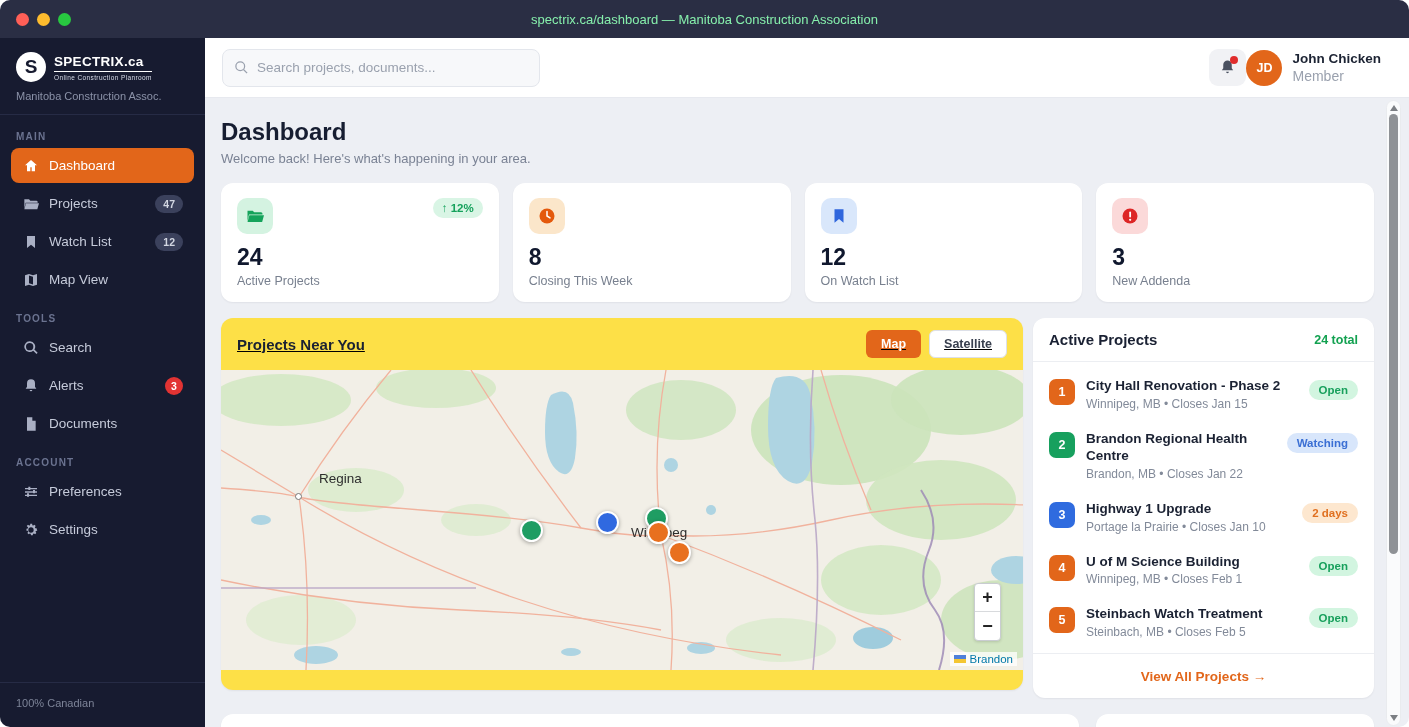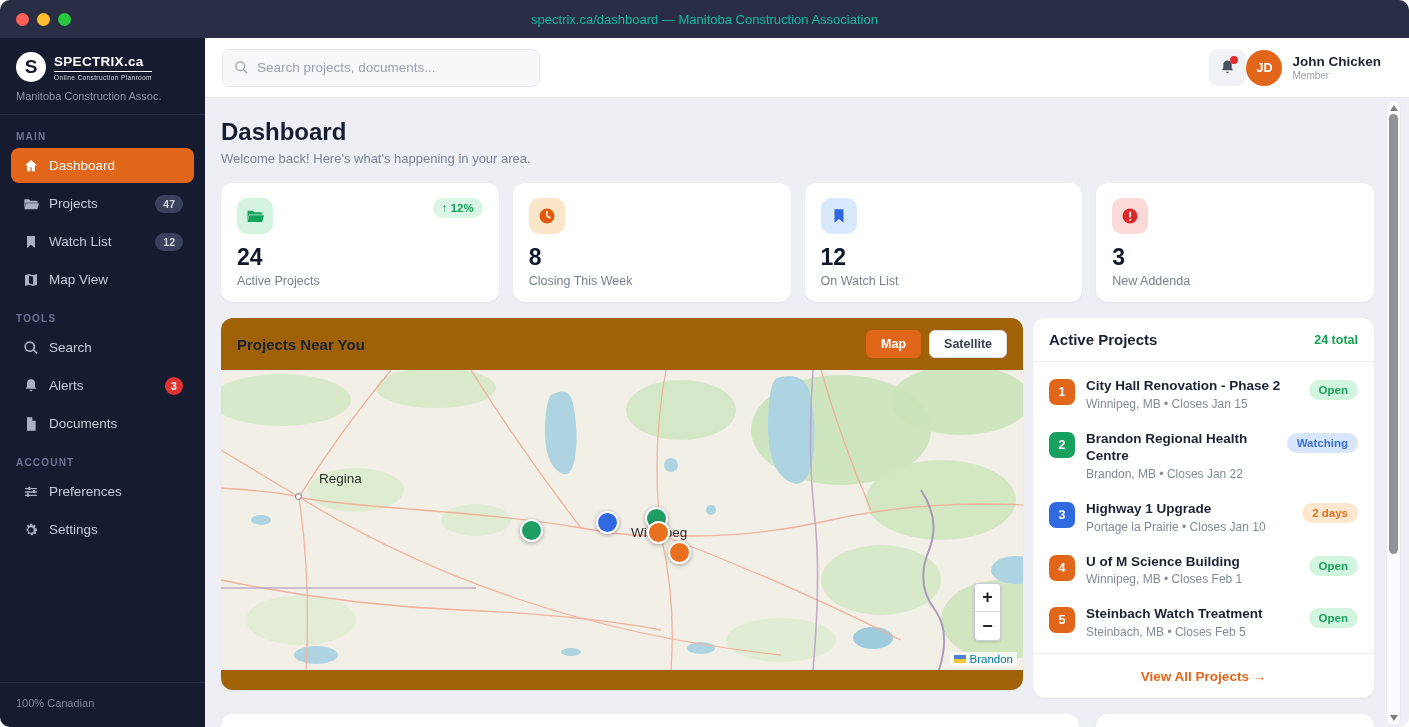--- a/index.html
+++ b/index.html
@@ -4,21 +4,21 @@
 <style>
   * { margin:0; padding:0; box-sizing:border-box; }
   html,body { width:1409px; height:727px; background:#fff; font-family:"Liberation Sans", sans-serif; }
   .window { width:1409px; height:727px; border-radius:10px; overflow:hidden; background:#edeff4; position:relative; }
 
   
   .titlebar { height:38px; background:#2a2e44; display:flex; align-items:center; position:relative; }
   .traffic { display:flex; gap:8px; margin-left:16px; }
   .dot { width:13px; height:13px; border-radius:50%; }
   .dot.red{background:#ff5f57;} .dot.yellow{background:#febc2e;} .dot.green{background:#28c840;}
-  .win-title { position:absolute; left:0; right:0; text-align:center; color:#14b8a6; font-size:13px; }
+  .win-title { position:absolute; left:0; right:0; text-align:center; color:#86efac; font-size:13px; }
 
   
   .app { display:flex; height:689px; }
 
   
   .sidebar { width:205px; background:#171b30; color:#c6cbda; flex-shrink:0; position:relative; }
   .logo-block { padding:14px 16px 12px; border-bottom:1px solid #262b45; }
   .logo-row { display:flex; align-items:center; gap:8px; }
   .logo-mark { width:30px; height:30px; border-radius:50%; background:#fff; color:#171b30; font-weight:800; font-size:19px; display:flex; align-items:center; justify-content:center; }
   .logo-name { color:#fff; font-weight:800; font-size:13.5px; letter-spacing:.3px; }
@@ -41,41 +41,41 @@
   .searchbox svg { width:15px; height:15px; stroke:#9aa1ae; fill:none; stroke-width:2; flex-shrink:0; }
   .searchbox input { border:none; outline:none; background:transparent; font-size:13.5px; color:#30384a; width:100%; font-family:"Liberation Sans", sans-serif; }
   .searchbox input::placeholder { color:#9aa1ae; }
   .topbar-right { margin-left:auto; display:flex; align-items:center; gap:0; }
   .bell-btn { width:37px; height:37px; background:#f1f2f5; border-radius:9px; display:flex; align-items:center; justify-content:center; position:relative; cursor:pointer; border:none; }
   .bell-btn svg { width:17px; height:17px; fill:#4a5160; }
   .bell-dot { position:absolute; top:7px; right:8px; width:8px; height:8px; border-radius:50%; background:#e02d2d; }
   .user-chip { display:flex; align-items:center; gap:10px; cursor:pointer; }
   .avatar { width:36px; height:36px; border-radius:50%; background:#e2661a; color:#fff; font-weight:800; font-size:12.5px; display:flex; align-items:center; justify-content:center; }
   .user-name { font-size:13.5px; font-weight:800; color:#1c2333; line-height:1.2; }
-  .user-role { font-size:10px; color:#9aa1ae; }
+  .user-role { font-size:14px; color:#9aa1ae; }
 
   
   .content { position:relative; height:629px; overflow:hidden; padding:20px 35px 0 16px; }
   h1.page-title { font-size:24px; font-weight:800; color:#161d31; }
   .page-sub { margin-top:5px; font-size:13px; color:#7a8294; }
 
   
   .stats { display:grid; grid-template-columns:repeat(4,1fr); gap:14px; margin-top:17px; }
   .stat-card { background:#fff; border-radius:12px; padding:15px 16px 14px; box-shadow:0 1px 2px rgba(20,25,40,.06); }
   .stat-top { display:flex; align-items:flex-start; justify-content:space-between; }
   .stat-tile { width:36px; height:36px; border-radius:10px; display:flex; align-items:center; justify-content:center; }
   .stat-tile svg { width:18px; height:18px; }
   .tile-green{background:#d4f3e1;} .tile-orange{background:#fbe6ca;} .tile-blue{background:#d9e7fb;} .tile-red{background:#fbd9d9;}
   .trend-pill { background:#d9f5e5; color:#14a15b; font-size:11.5px; font-weight:700; border-radius:12px; padding:4px 9px; }
   .stat-value { margin-top:10px; font-size:23px; font-weight:800; color:#10182e; }
   .stat-label { margin-top:3px; font-size:12.5px; color:#78808f; }
 
   
   .mid-row { display:flex; gap:10px; margin-top:16px; align-items:flex-start; }
-  .map-card { flex:1; background:#a16207; border-radius:12px; box-shadow:0 1px 2px rgba(20,25,40,.06); overflow:hidden; }
+  .map-card { flex:1; background:#fde047; border-radius:12px; box-shadow:0 1px 2px rgba(20,25,40,.06); overflow:hidden;text-decoration:underline; }
   .map-head { display:flex; align-items:center; justify-content:space-between; padding:12px 16px; }
   .card-title { font-size:15px; font-weight:800; color:#1a2133; }
   .map-toggle { display:flex; gap:8px; }
   .tog-btn { font-size:12.5px; font-weight:700; border-radius:6px; padding:6px 14px; cursor:pointer; border:1px solid transparent; font-family:"Liberation Sans", sans-serif; }
   .tog-btn.on { background:#e2661a; color:#fff; }
   .tog-btn.off { background:#fff; color:#39404f; border-color:#dde0e8; }
   .map-area { position:relative; height:300px; overflow:hidden; background:#f2efe7; }
   .map-area svg.basemap { position:absolute; inset:0; }
   .map-label { position:absolute; font-size:13.5px; color:#2e2e2e; z-index:1; }
   .city-dot { position:absolute; width:7px; height:7px; border:1.5px solid #777; border-radius:50%; background:#fff; z-index:1; }

